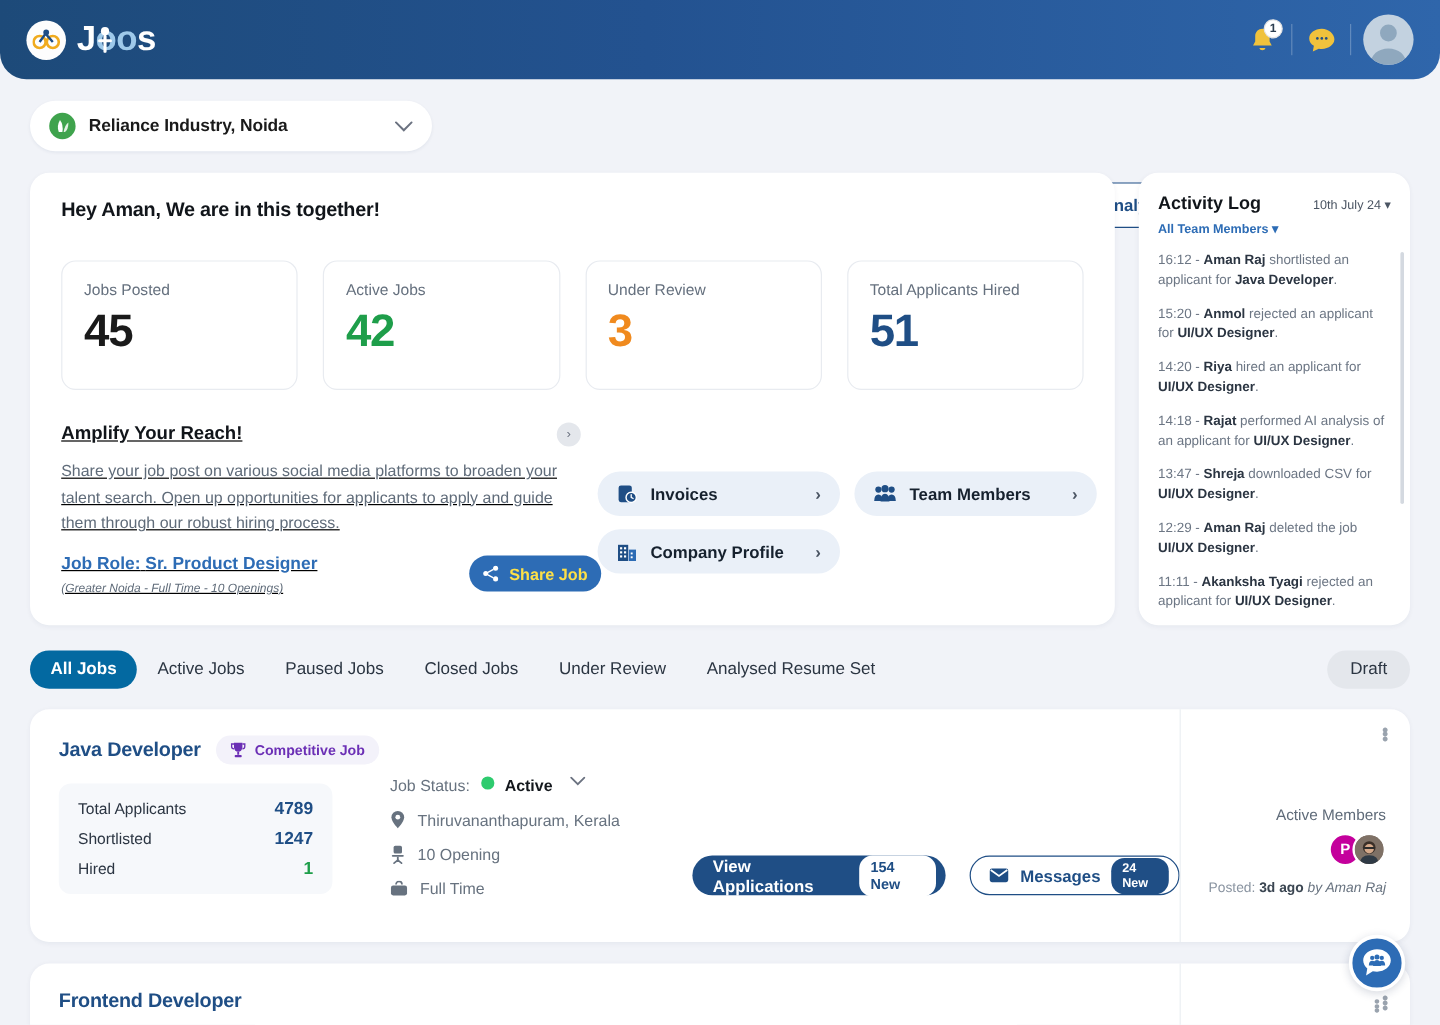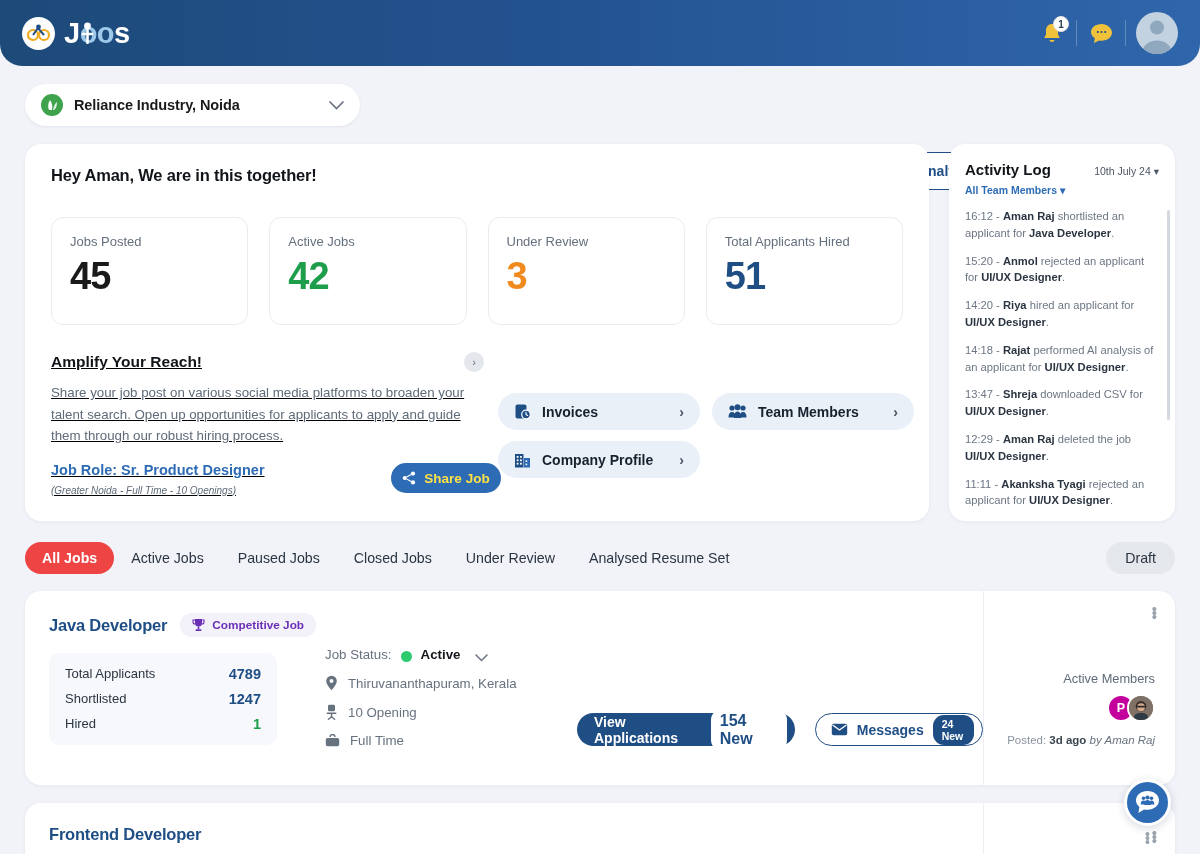--- a/index.html
+++ b/index.html
@@ -159,21 +159,21 @@
     position: absolute; right: 5px; top: 66px; width: 3px; height: 210px;
     background: #d4d9e0; border-radius: 2px;
   }
 
   
   .tabs { position: absolute; left: 25px; top: 541px; width: 1150px; height: 34px; display: flex; align-items: center; }
   .tab {
     font-size: 14.2px; color: #2b3542; padding: 8px 17px; border-radius: 17px;
     cursor: pointer; white-space: nowrap;
   }
-  .tab.active { background: #ef4444; color: #fff; font-weight: bold; }
+  .tab.active { background: #0369a1; color: #fff; font-weight: bold; }
   .tab-draft {
     margin-left: auto; font-size: 14.2px; color: #2b3542;
     background: #e4e7ec; padding: 8px 19px; border-radius: 17px; cursor: pointer;
   }
 
   
   .job-card {
     position: absolute; left: 25px; width: 1150px;
     background: #fff; border-radius: 16px;
     box-shadow: 0 1px 4px rgba(20,40,80,0.05); display: flex;
@@ -192,36 +192,36 @@
   .stats-box {
     margin-top: 16px; width: 228px; background: #f6f8fb; border-radius: 10px;
     padding: 13px 16px;
   }
   .stats-line { display: flex; font-size: 13px; color: #2b3542; margin-bottom: 9px; }
   .stats-line:last-child { margin-bottom: 0; }
   .stats-line .val { margin-left: auto; font-weight: bold; font-size: 14.5px; color: #1f4e85; }
   .stats-line .val.green { color: #1e9e4a; }
 
   .job-info { position: absolute; left: 300px; top: 56px; }
-  .job-status-row { display: flex; align-items: flex-end; gap: 9px; font-size: 13.3px; color: #67727f; }
+  .job-status-row { display: flex; align-items: flex-start; gap: 9px; font-size: 13.3px; color: #67727f; }
   .status-dot { width: 11px; height: 11px; border-radius: 50%; background: #2ecb6e; }
   .job-status-row .st { font-weight: bold; color: #14181d; }
   .job-meta-line {
     display: flex; align-items: center; gap: 10px; margin-top: 13px;
     font-size: 13.3px; color: #67727f;
   }
   .job-actions { position: absolute; left: 552px; top: 122px; display: flex; gap: 20px; }
   .btn-view {
     height: 33px; background: #1f4e85; border-radius: 17px;
     display: flex; align-items: center; gap: 9px; padding: 0 8px 0 17px;
     color: #fff; font-size: 14px; font-weight: bold; cursor: pointer;
   }
   .pill-light {
     background: #fff; color: #1f4e85; border-radius: 11px;
-    font-size: 16px; font-weight: bold; padding: 3px 9px;
+    font-size: 12px; font-weight: bold; padding: 3px 9px;
   }
   .btn-msg {
     height: 33px; background: #fff; border: 1.5px solid #1f4e85; border-radius: 17px;
     display: flex; align-items: center; gap: 9px; padding: 0 8px 0 15px;
     color: #1f4e85; font-size: 14px; font-weight: bold; cursor: pointer;
   }
   .pill-dark {
     background: #1f4e85; color: #fff; border-radius: 11px;
     font-size: 10.5px; font-weight: bold; padding: 3px 9px;
   }

